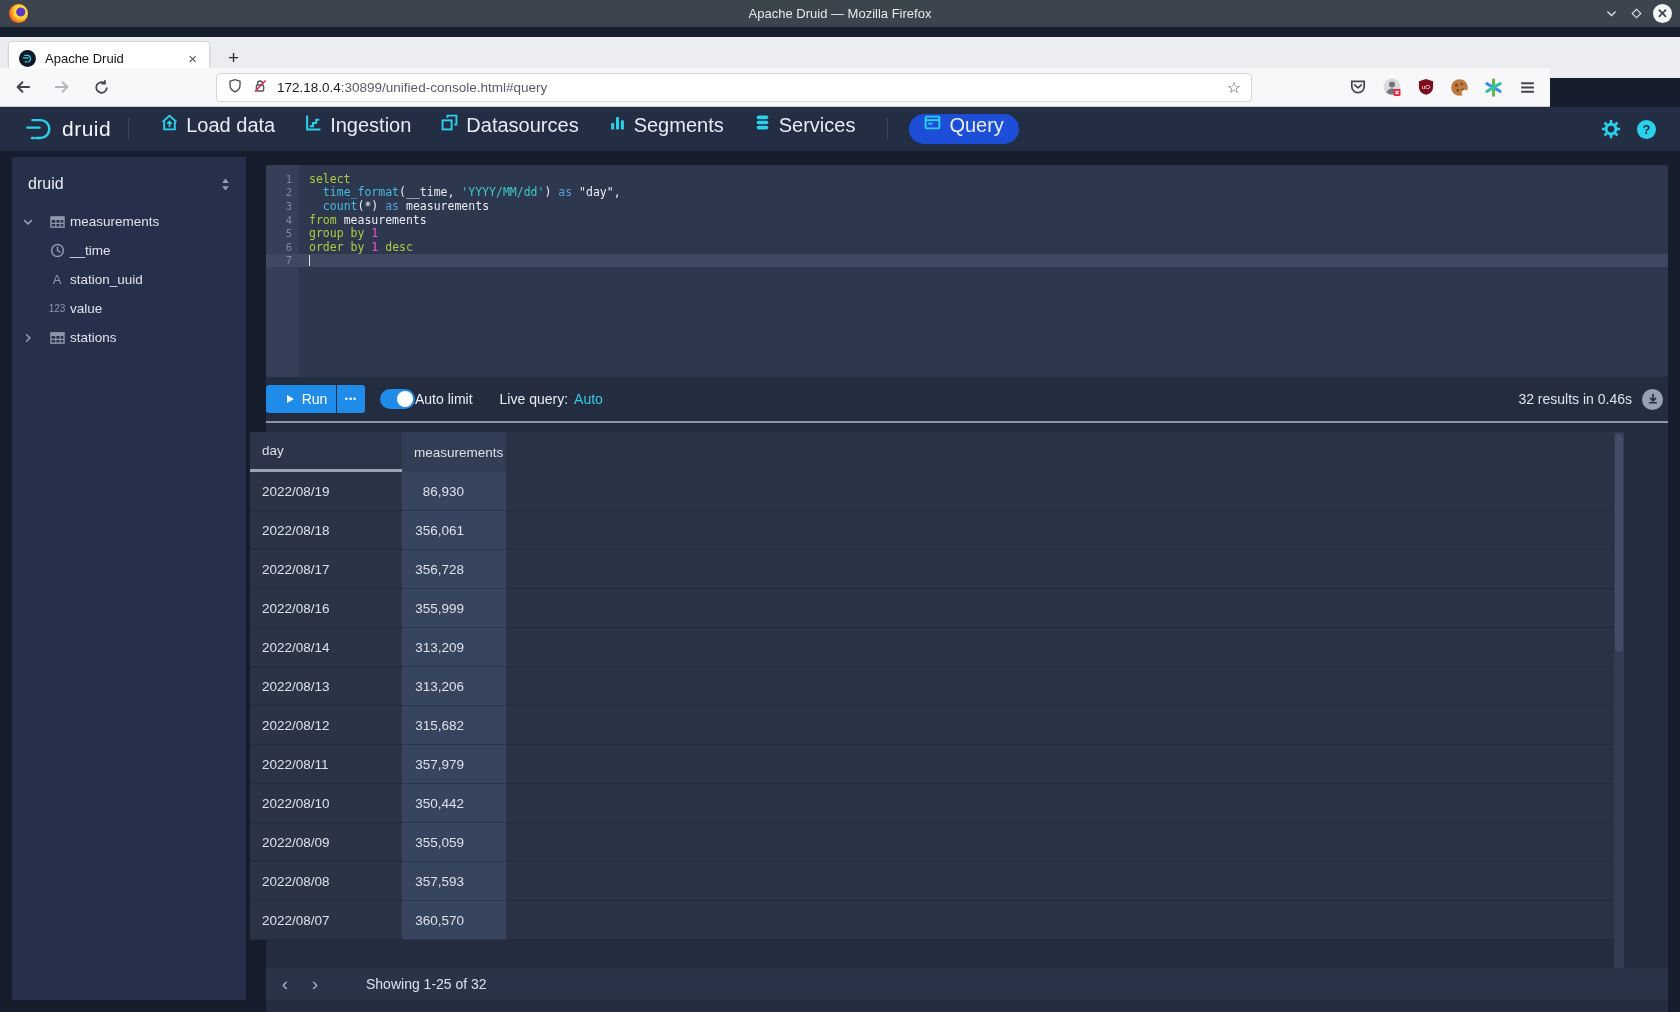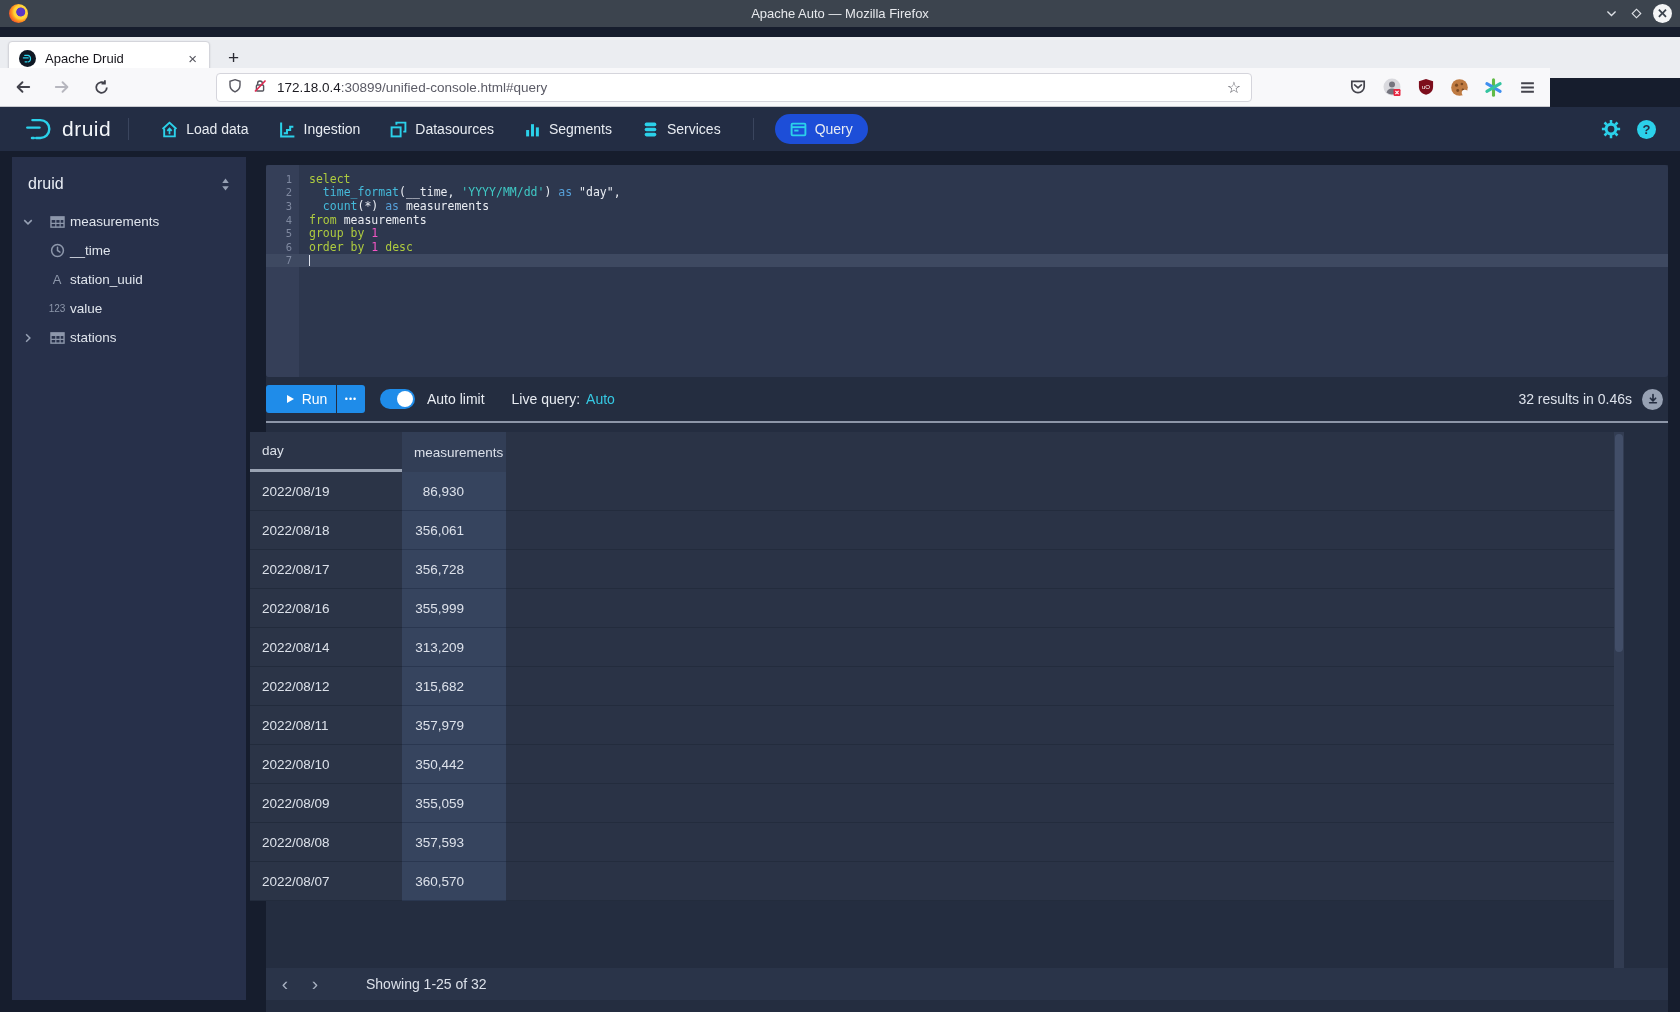--- a/index.html
+++ b/index.html
@@ -44,21 +44,21 @@
   .star{ font-size:16px; color:#55555e; }
   .extrow{ position:absolute; right:12px; top:0; height:38px; display:flex; align-items:center; gap:13px; }
   .ext{ width:21px; height:21px; display:flex; align-items:center; justify-content:center; position:relative; }
 
   
   .navbar{ position:absolute; left:0; top:107px; width:1680px; height:44px; background:#232d44;
            display:flex; align-items:center; color:#e8ecf2; }
   .brand{ display:flex; align-items:center; gap:8px; margin-left:24px; }
   .brand-name{ font-size:21px; color:#f2f5f9; letter-spacing:.5px; }
   .nav-sep{ width:1px; height:22px; background:#3a455e; margin:0 17px; }
-  .nav-item{ display:flex; align-items:center; gap:8px; padding:0 15px; height:30px; font-size:14px; }
+  .nav-item{ display:flex; align-items:flex-start; gap:8px; padding:0 15px; height:30px; font-size:20px; }
   .nav-item.active{ background:#1d4ed8; border-radius:15px; margin:0 4px; }
   .nicon{ display:flex; align-items:center; color:#2bd1ea; }
   .nav-right{ position:absolute; right:24px; display:flex; align-items:center; gap:16px; }
   .gear{ color:#2bd1ea; display:flex; }
   .help{ width:19px; height:19px; border-radius:50%; background:#2bd1ea; color:#232d44;
          font-weight:bold; font-size:13px; display:flex; align-items:center; justify-content:center; }
 
   
   .app{ position:absolute; left:0; top:151px; width:1680px; height:861px; background:#161d2d; }
 
@@ -91,21 +91,21 @@
   .runbar{ position:absolute; left:266px; top:226px; width:1402px; height:44px; display:flex;
            align-items:center; color:#e8ecf2; font-size:14px; }
   .btn-run{ width:70px; height:28px; background:#1f8ce9; border-radius:3px 0 0 3px; display:flex;
             align-items:center; justify-content:center; gap:8px; color:#fff;padding-left:12px; }
   .play{ width:0; height:0; border-left:7px solid #fff; border-top:4.5px solid transparent;
          border-bottom:4.5px solid transparent; }
   .btn-more{ width:28px; height:28px; background:#1f8ce9; border-radius:0 3px 3px 0; margin-left:1px;
              color:#fff; display:flex; align-items:center; justify-content:center; font-size:9px; letter-spacing:1px; }
   .toggle{ width:35px; height:20px; border-radius:10px; background:#1f8ce9; margin-left:15px; position:relative; }
   .knob{ position:absolute; right:2px; top:2px; width:16px; height:16px; border-radius:50%; background:#fff; }
-  .lbl-auto{ margin-left:12px; }
+  .lbl-auto{ margin-left:0; }
   .lbl-live{ margin-left:27px; }
   .live-val{ color:#35c9e3; margin-left:6px; }
   .summary{ margin-left:auto; display:flex; align-items:center; gap:10px; margin-right:5px; color:#dde2eb; }
   .dl{ width:21px; height:21px; border-radius:50%; background:#97a1b3; display:flex; align-items:center;
        justify-content:center; color:#242d40; }
 
   .divider{ position:absolute; left:266px; top:270px; width:1402px; height:2px; background:#8d96a8; }
 
   
   .rtable{ position:absolute; left:250px; top:281px; width:1374px; height:536px; overflow:hidden; }
@@ -131,21 +131,21 @@
   .pg-prev{ margin-left:4px; }
   .showing{ margin-left:36px; }
 </style>
 </head>
 <body>
 
 <div class="screen">
 
   <div class="titlebar">
     <div class="ff-logo"></div>
-    <div class="win-title">Apache Auto — Mozilla Firefox</div>
+    <div class="win-title">Apache Druid — Mozilla Firefox</div>
     <div class="win-controls">
       <div class="wc">
         <svg width="13" height="13" viewBox="0 0 16 16">
             <polyline points="3,5.5 8,10.5 13,5.5" fill="none" stroke="currentColor" stroke-width="1.6"></polyline>
           </svg>
       </div>
       <div class="wc">
         <svg width="13" height="13" viewBox="0 0 16 16">
             <rect x="4.3" y="4.3" width="7.4" height="7.4" fill="none" stroke="currentColor" stroke-width="1.4" transform="rotate(45 8 8)"></rect>
           </svg>
@@ -487,20 +487,25 @@
             <div class="cd">2022/08/16</div>
             <div class="cm">355,999</div>
             <div class="crest"></div>
           </div>
           <div class="drow">
             <div class="cd">2022/08/14</div>
             <div class="cm">313,209</div>
             <div class="crest"></div>
           </div>
           <div class="drow">
+            <div class="cd">2022/08/13</div>
+            <div class="cm">313,206</div>
+            <div class="crest"></div>
+          </div>
+          <div class="drow">
             <div class="cd">2022/08/12</div>
             <div class="cm">315,682</div>
             <div class="crest"></div>
           </div>
           <div class="drow">
             <div class="cd">2022/08/11</div>
             <div class="cm">357,979</div>
             <div class="crest"></div>
           </div>
           <div class="drow">

